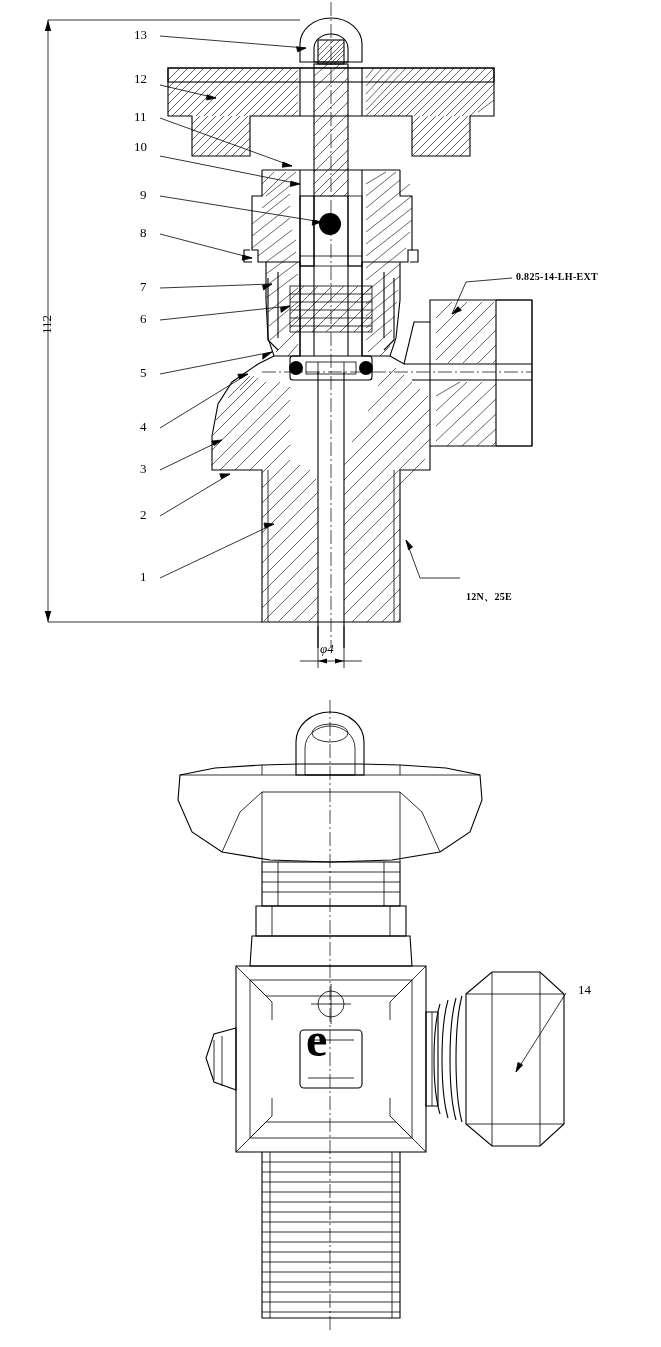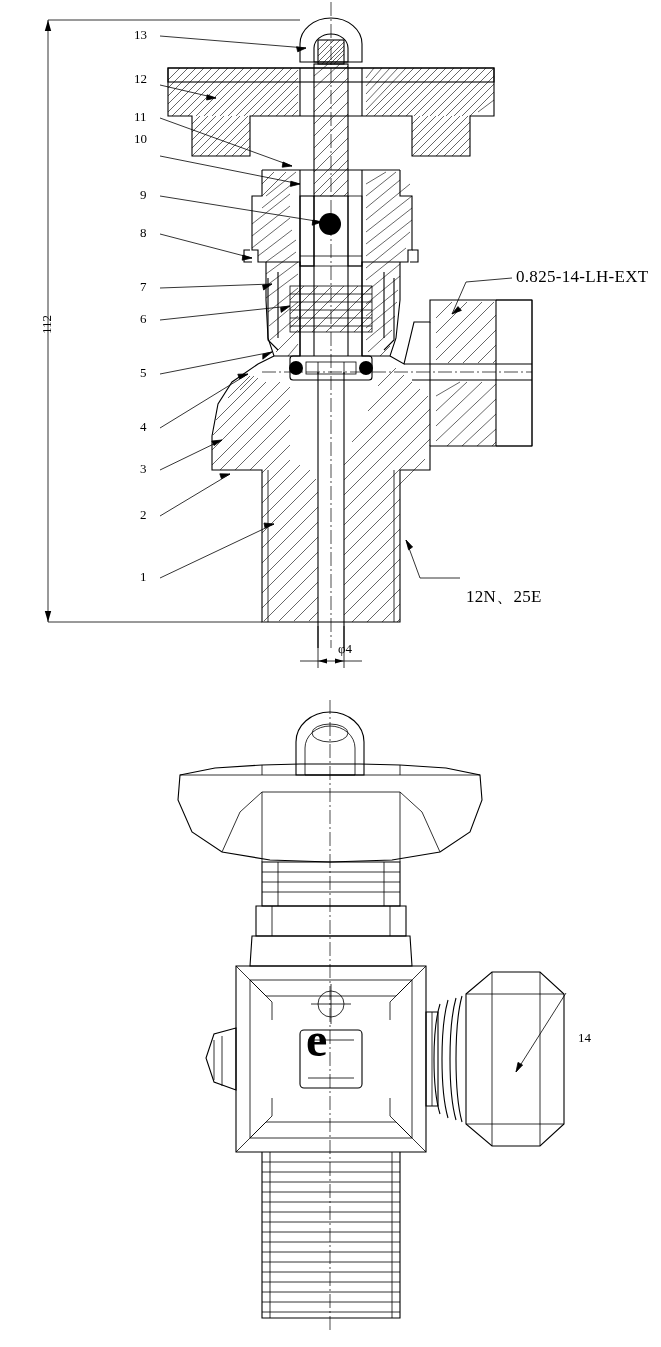--- a/index.html
+++ b/index.html
@@ -29,22 +29,23 @@
   }
   .lbl {
     position: absolute;
     font-family: "Liberation Serif", serif;
     font-size: 13px;
     line-height: 14px;
     white-space: nowrap;
     color: #000;
   }
   .lbl.small {
-    font-size: 17px;
+    font-size: 10px;
     letter-spacing: 0.3px;
+    font-weight: bold;
   }
   .lbl.vert {
     transform: rotate(-90deg);
     transform-origin: left top;
   }
   .leaderline { stroke: #000; stroke-width: 0.8; fill: none; }
   .thin { stroke: #000; stroke-width: 0.8; fill: none; }
   .med  { stroke: #000; stroke-width: 1.1; fill: none; }
   .hatch { stroke: #000; stroke-width: 0.6; fill: none; }
   .dashdot {
@@ -530,33 +531,33 @@
         <path class="fillblack" d="M516 1072 l2.0 -9.6 l4.6 2.6 z"></path>
       </g>
     </g>
   </svg>
 
   <div class="lbl vert" style="left:40px; top:334px;">112</div>
 
   <div class="lbl" style="left:134px; top:28px;">13</div>
   <div class="lbl" style="left:134px; top:72px;text-align:center;">12</div>
   <div class="lbl" style="left:134px; top:110px;">11</div>
-  <div class="lbl" style="left:134px; top:132px;">10</div>
+  <div class="lbl" style="left:134px; top:140px;">10</div>
   <div class="lbl" style="left:140px; top:188px;">9</div>
   <div class="lbl" style="left:140px; top:226px;">8</div>
   <div class="lbl" style="left:140px; top:280px;">7</div>
   <div class="lbl" style="left:140px; top:312px;">6</div>
   <div class="lbl" style="left:140px; top:366px;">5</div>
   <div class="lbl" style="left:140px; top:420px;">4</div>
   <div class="lbl" style="left:140px; top:462px;">3</div>
   <div class="lbl" style="left:140px; top:508px;">2</div>
   <div class="lbl" style="left:140px; top:570px;">1</div>
 
   <div class="lbl small" style="left:516px; top:270px;">0.825-14-LH-EXT</div>
   <div class="lbl small" style="left:466px; top:570px;margin-top:20px;">12N、25E</div>
 
-  <div class="lbl" style="left:338px; top:642px;">φ4</div>
-
-  <div class="lbl" style="left:578px; top:1031px;">14</div>
+  <div class="lbl" style="left:320px; top:642px;font-style:italic;">φ4</div>
+
+  <div class="lbl" style="left:578px; top:983px;">14</div>
 
   <div class="lbl" style="left:306px; top:1033px; font-size:48px; font-weight:bold; font-family:'Liberation Serif', serif;">e</div>
 
 </div>
 
 </body></html>

